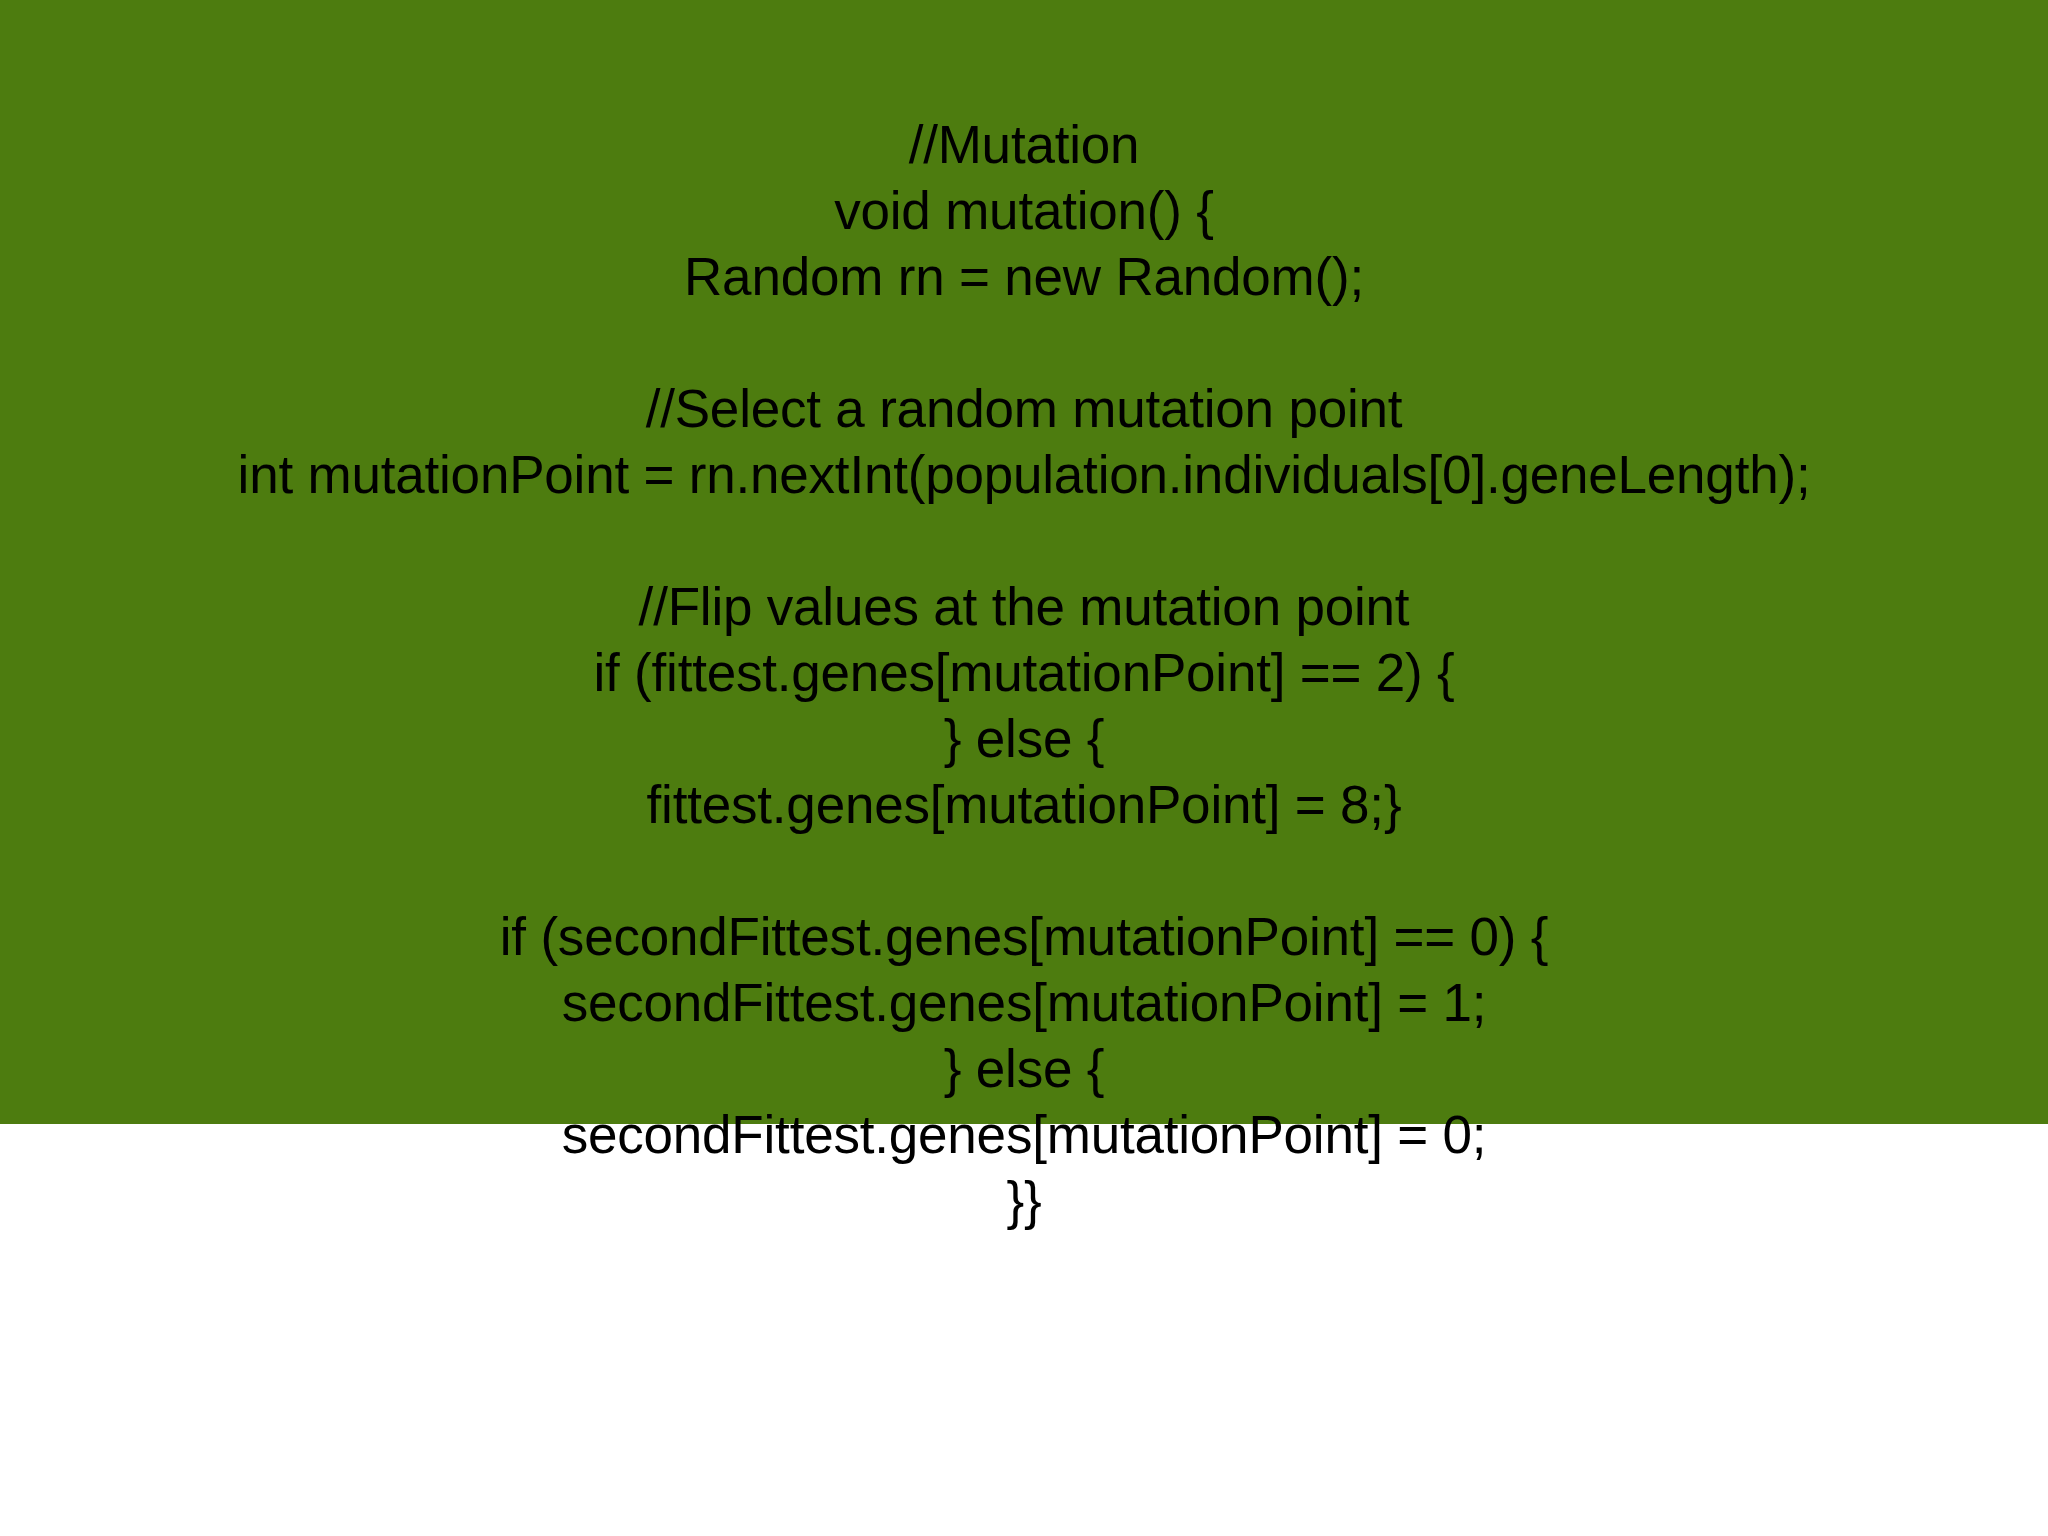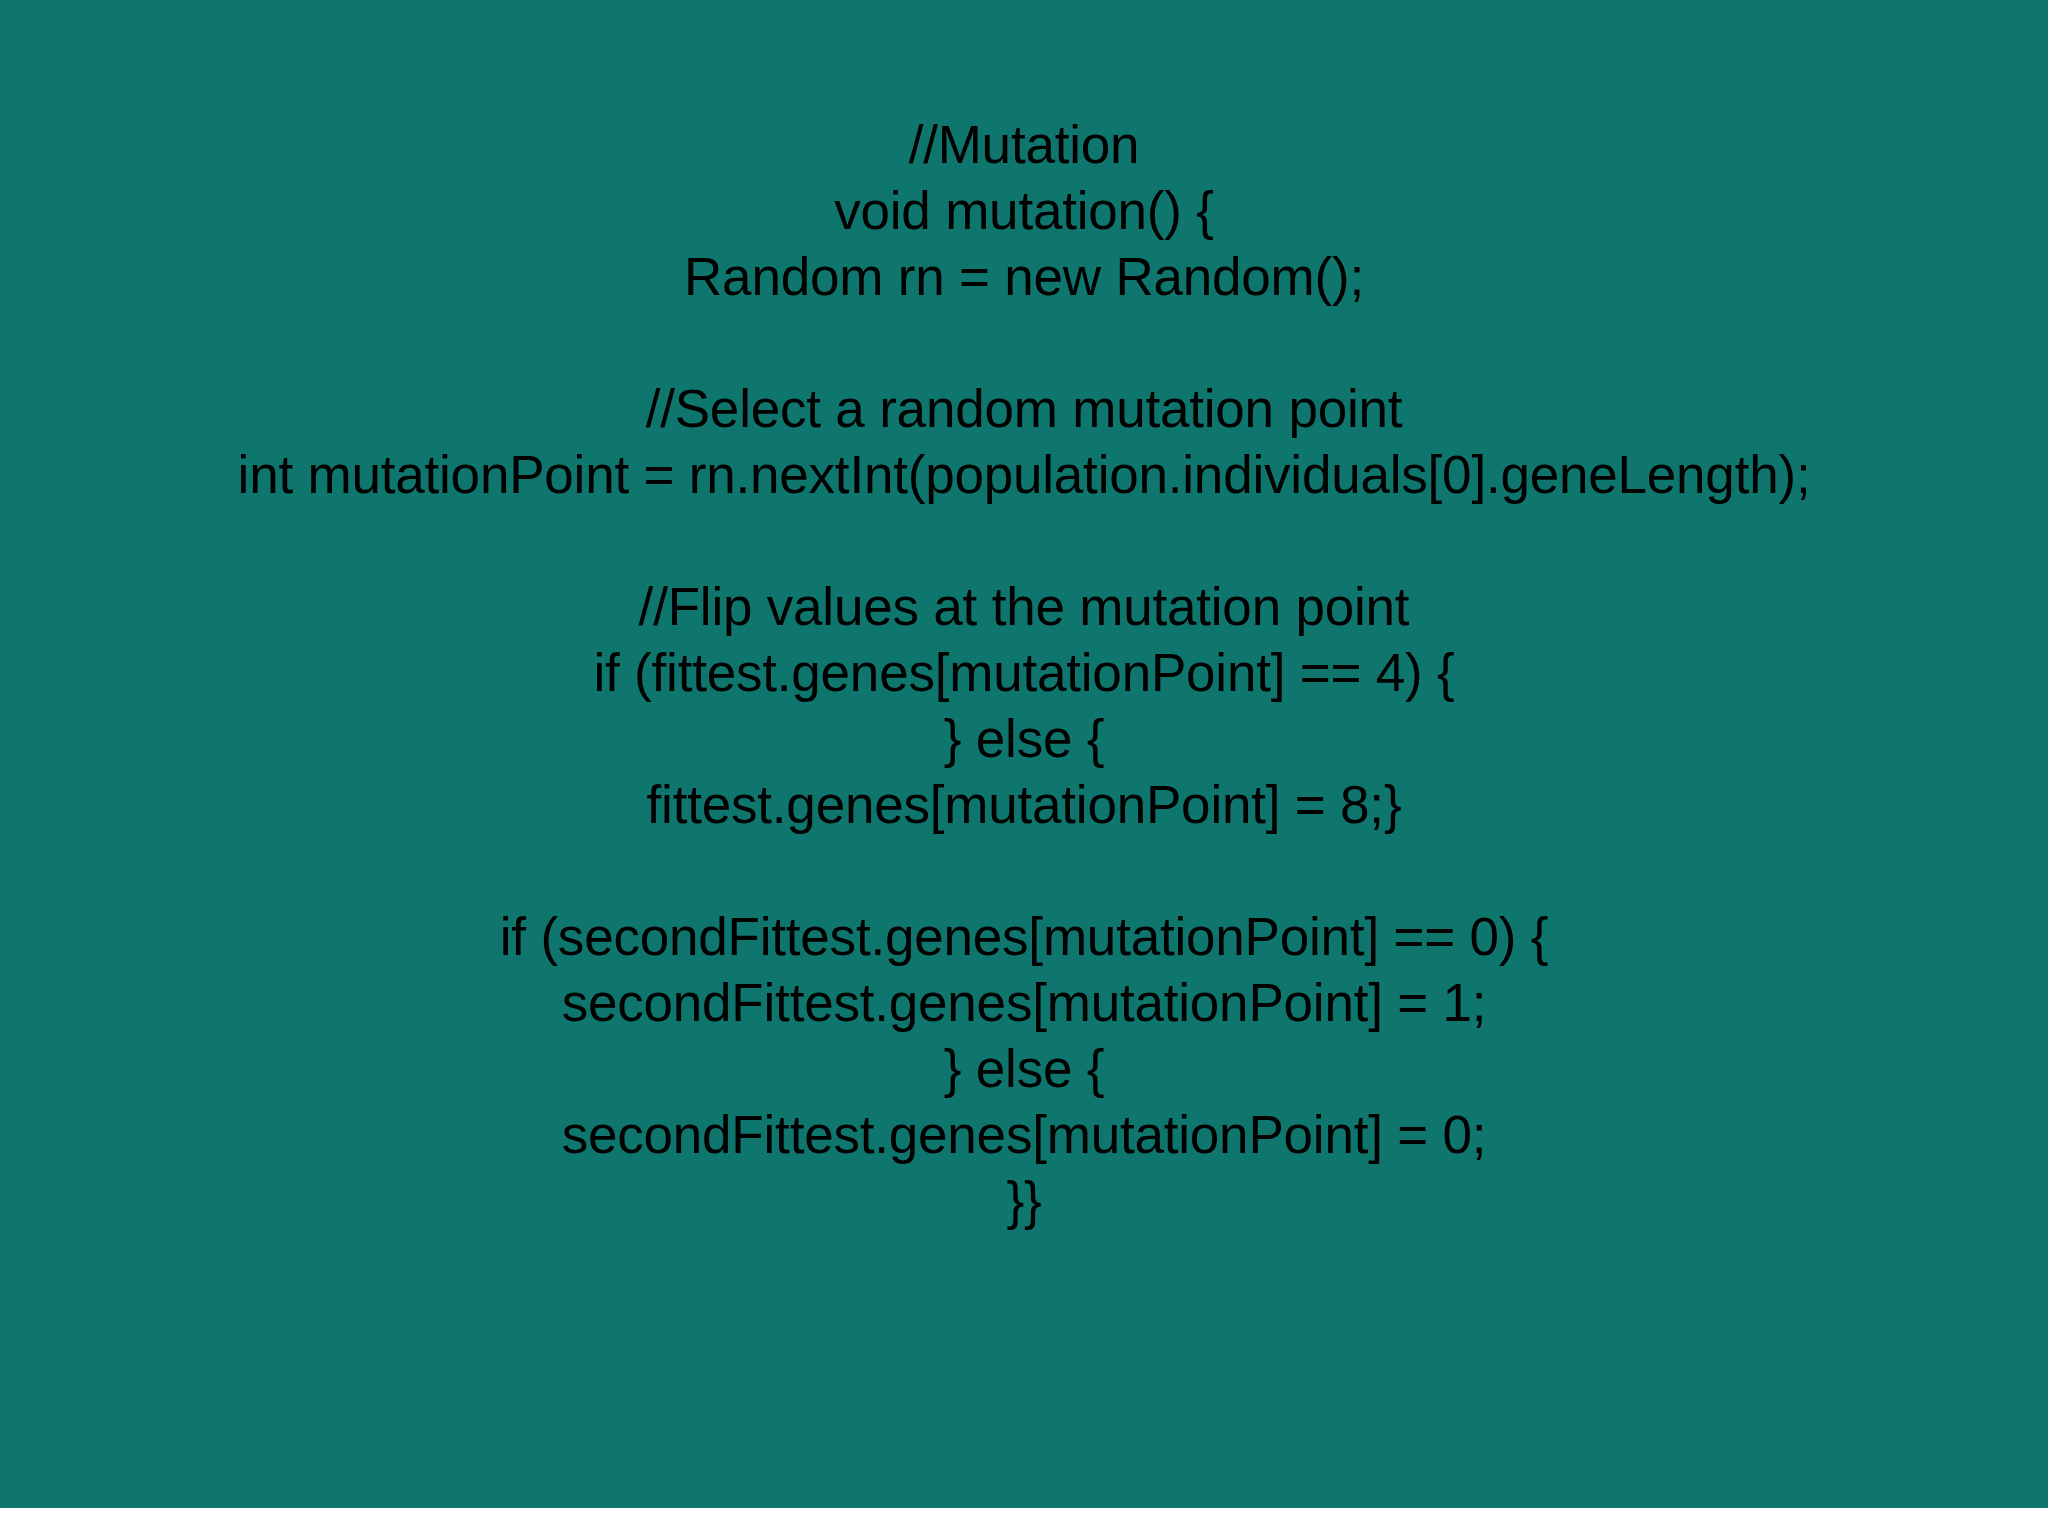--- a/index.html
+++ b/index.html
@@ -9,22 +9,22 @@
   }
   body {
     width: 2048px;
     height: 1536px;
     overflow: hidden;
     font-family: "Liberation Sans", sans-serif;
   }
   .slide {
     position: relative;
     width: 2048px;
-    height: 1508px;
-    background: #0f766e;
+    height: 1124px;
+    background: #4d7c0f;
     box-sizing: border-box;
   }
   .code-block {
     position: absolute;
     left: 0;
     right: 0;
     top: 112px;
     display: flex;
     flex-direction: column;
     align-items: center;
@@ -52,21 +52,21 @@
 <div class="slide">
   <div class="code-block">
     <span class="code-line">//Mutation</span>
     <span class="code-line">void mutation() {</span>
     <span class="code-line">Random rn = new Random();</span>
     <span class="code-line blank"></span>
     <span class="code-line">//Select a random mutation point</span>
     <span class="code-line">int mutationPoint = rn.nextInt(population.individuals[0].geneLength);</span>
     <span class="code-line blank"></span>
     <span class="code-line">//Flip values at the mutation point</span>
-    <span class="code-line">if (fittest.genes[mutationPoint] == 4) {</span>
+    <span class="code-line">if (fittest.genes[mutationPoint] == 2) {</span>
     <span class="code-line">} else {</span>
     <span class="code-line">fittest.genes[mutationPoint] = 8;}</span>
     <span class="code-line blank"></span>
     <span class="code-line">if (secondFittest.genes[mutationPoint] == 0) {</span>
     <span class="code-line">secondFittest.genes[mutationPoint] = 1;</span>
     <span class="code-line">} else {</span>
     <span class="code-line">secondFittest.genes[mutationPoint] = 0;</span>
     <span class="code-line">}}</span>
   </div>
 </div>

